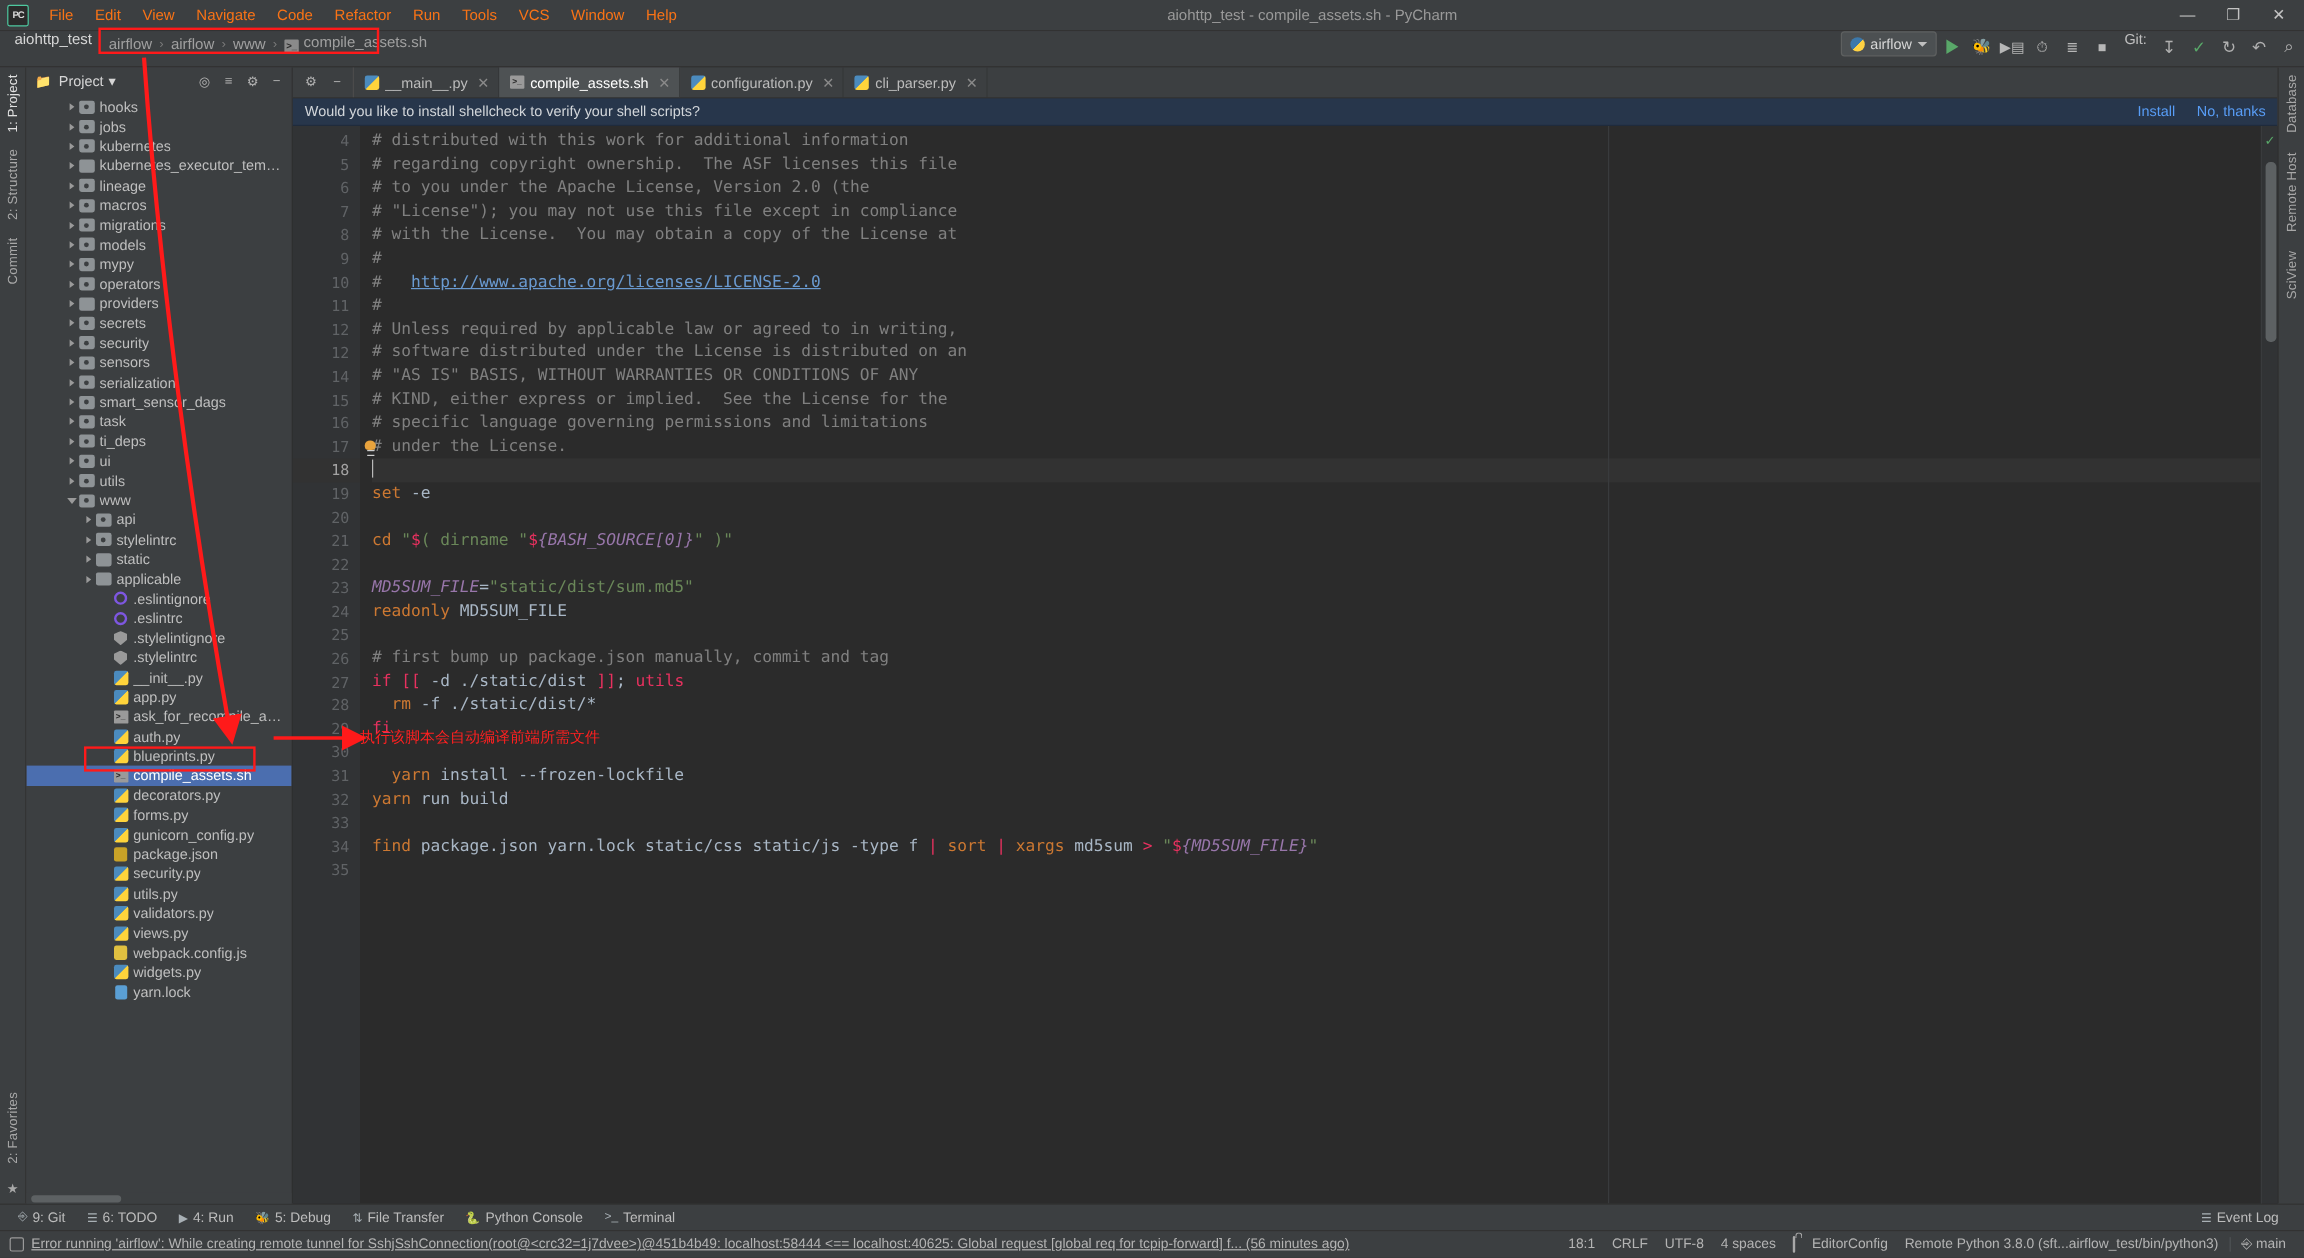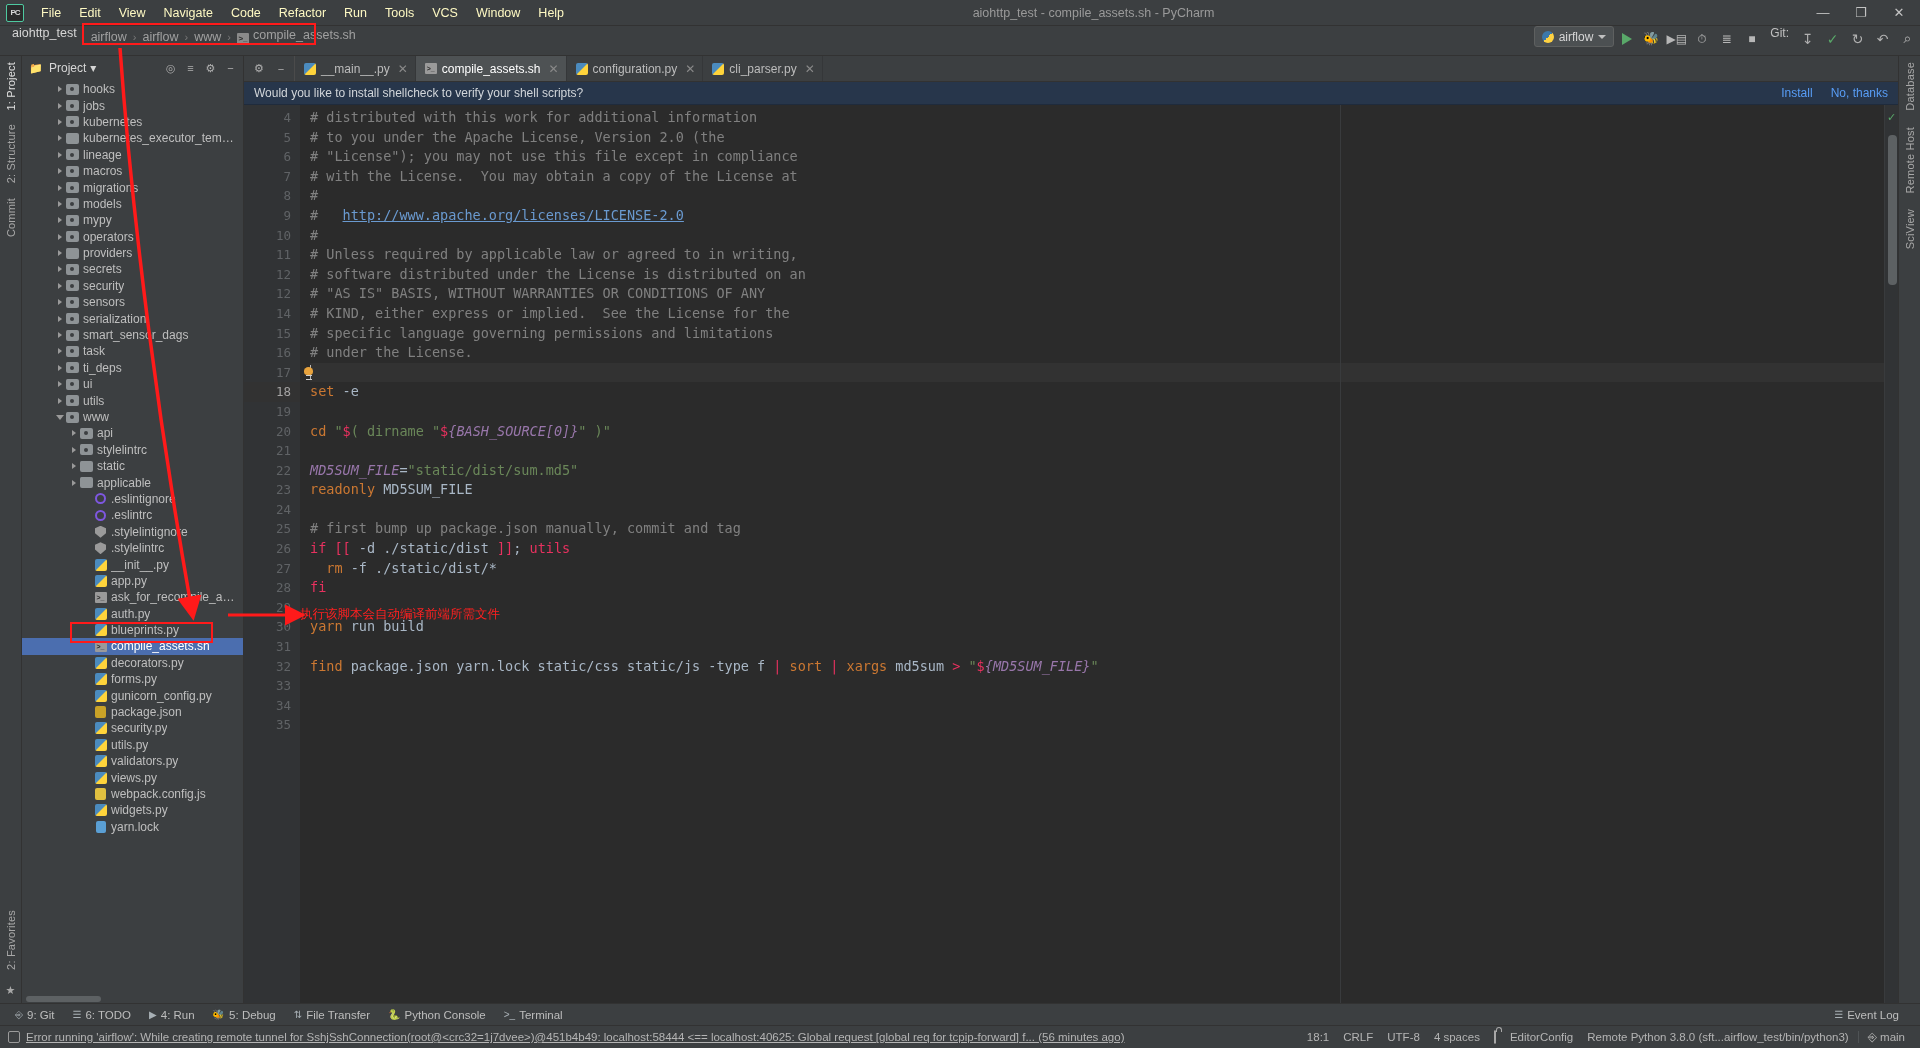--- a/index.html
+++ b/index.html
@@ -4,21 +4,21 @@
 <style>
   * { box-sizing: border-box; margin:0; padding:0; }
   html,body{ width:1920px; height:1048px; overflow:hidden; background:#3c3f41;
     font-family:"Liberation Sans", sans-serif; color:#bbbbbb; -webkit-font-smoothing:antialiased;}
   .ide{ width:1920px; height:1048px; display:flex; flex-direction:column; position:relative;}
 
   
   .menubar{height:26px;background:#3c3f41;display:flex;align-items:center;border-bottom:1px solid #323232;flex:none;}
   .pc-logo{width:18px;height:18px;margin:0 8px 0 6px;border:1px solid #4ec9a0;border-radius:2px;background:#2b2b2b;
     display:flex;align-items:center;justify-content:center;font-size:8px;color:#d8d8d8;font-weight:bold;letter-spacing:-1px;}
-  .menu-item{padding:3px 9px;font-size:12.5px;color:#fef9c3;cursor:default;white-space:nowrap;}
+  .menu-item{padding:3px 9px;font-size:12.5px;color:#f97316;cursor:default;white-space:nowrap;}
   .win-title{flex:1;text-align:center;font-size:12.5px;color:#9a9a9a;padding-right:190px;}
   .win-btns{display:flex;align-items:center;gap:0;margin-right:2px;}
   .wb{width:38px;height:25px;display:flex;align-items:center;justify-content:center;font-size:13px;color:#c3c3c3;}
 
   
   .navrow{height:30px;background:#3c3f41;display:flex;align-items:flex-start;border-bottom:1px solid #323232;flex:none;position:relative;}
   .proj-name{font-size:12.5px;color:#d6d6d6;padding:0 10px 0 12px;white-space:nowrap;}
   .crumbs{display:flex;align-items:center;font-size:12.5px;color:#a0a0a0;gap:0;}
   .crumb{padding:2px 4px;white-space:nowrap;}
   .crumb-sep{color:#7a7a7a;padding:0 2px;font-size:11px;}
@@ -693,20 +693,21 @@
             <div class="gl">30</div>
             <div class="gl">31</div>
             <div class="gl">32</div>
             <div class="gl">33</div>
             <div class="gl">34</div>
             <div class="gl">35</div>
           </div>
         <div class="code" id="code">
           <div class="hard-wrap"></div>
         <div class="ln"><span class="cmt"># distributed with this work for additional information</span></div>
+            <div class="ln"><span class="cmt"># regarding copyright ownership.  The ASF licenses this file</span></div>
             <div class="ln"><span class="cmt"># to you under the Apache License, Version 2.0 (the</span></div>
             <div class="ln"><span class="cmt"># "License"); you may not use this file except in compliance</span></div>
             <div class="ln"><span class="cmt"># with the License.  You may obtain a copy of the License at</span></div>
             <div class="ln"><span class="cmt">#</span></div>
             <div class="ln"><span class="cmt">#   </span><span class="lnk">http://www.apache.org/licenses/LICENSE-2.0</span></div>
             <div class="ln"><span class="cmt">#</span></div>
             <div class="ln"><span class="cmt"># Unless required by applicable law or agreed to in writing,</span></div>
             <div class="ln"><span class="cmt"># software distributed under the License is distributed on an</span></div>
             <div class="ln"><span class="cmt"># "AS IS" BASIS, WITHOUT WARRANTIES OR CONDITIONS OF ANY</span></div>
             <div class="ln"><span class="cmt"># KIND, either express or implied.  See the License for the</span></div>
@@ -718,20 +719,21 @@
             <div class="ln"><span class="kw">cd</span><span class="opr"> </span><span class="str">"</span><span class="dol">$</span><span class="str">( dirname </span><span class="str">"</span><span class="dol">$</span><span class="var">{BASH_SOURCE[0]}</span><span class="str">" )"</span></div>
             <div class="ln">&nbsp;</div>
             <div class="ln"><span class="var">MD5SUM_FILE</span><span class="opr">=</span><span class="str">"static/dist/sum.md5"</span></div>
             <div class="ln"><span class="kw">readonly</span><span class="opr"> MD5SUM_FILE</span></div>
             <div class="ln">&nbsp;</div>
             <div class="ln"><span class="cmt"># first bump up package.json manually, commit and tag</span></div>
             <div class="ln"><span class="ctl">if</span><span class="opr"> </span><span class="ctl">[[</span><span class="opr"> -d ./static/dist </span><span class="ctl">]]</span><span class="opr">; </span><span class="ctl">utils</span></div>
             <div class="ln"><span class="opr">  </span><span class="kw">rm</span><span class="opr"> -f ./static/dist/*</span></div>
             <div class="ln"><span class="ctl">fi</span></div>
             <div class="ln">&nbsp;</div>
+            <div class="ln"><span class="opr">  </span><span class="kw">yarn</span><span class="opr"> install --frozen-lockfile</span></div>
             <div class="ln"><span class="kw">yarn</span><span class="opr"> run build</span></div>
             <div class="ln">&nbsp;</div>
             <div class="ln"><span class="kw">find</span><span class="opr"> package.json yarn.lock static/css static/js -type f </span><span class="ctl">|</span><span class="opr"> </span><span class="kw">sort</span><span class="opr"> </span><span class="ctl">|</span><span class="opr"> </span><span class="kw">xargs</span><span class="opr"> md5sum </span><span class="ctl">&gt;</span><span class="opr"> </span><span class="str">"</span><span class="dol">$</span><span class="var">{MD5SUM_FILE}</span><span class="str">"</span></div>
             <div class="ln">&nbsp;</div>
           </div>
         <div class="markers">
           <div class="mk-chk">✓</div>
           <div class="ed-scroll"></div>
         </div>
       <div class="bulb" style="top: 261.8px;"></div>

